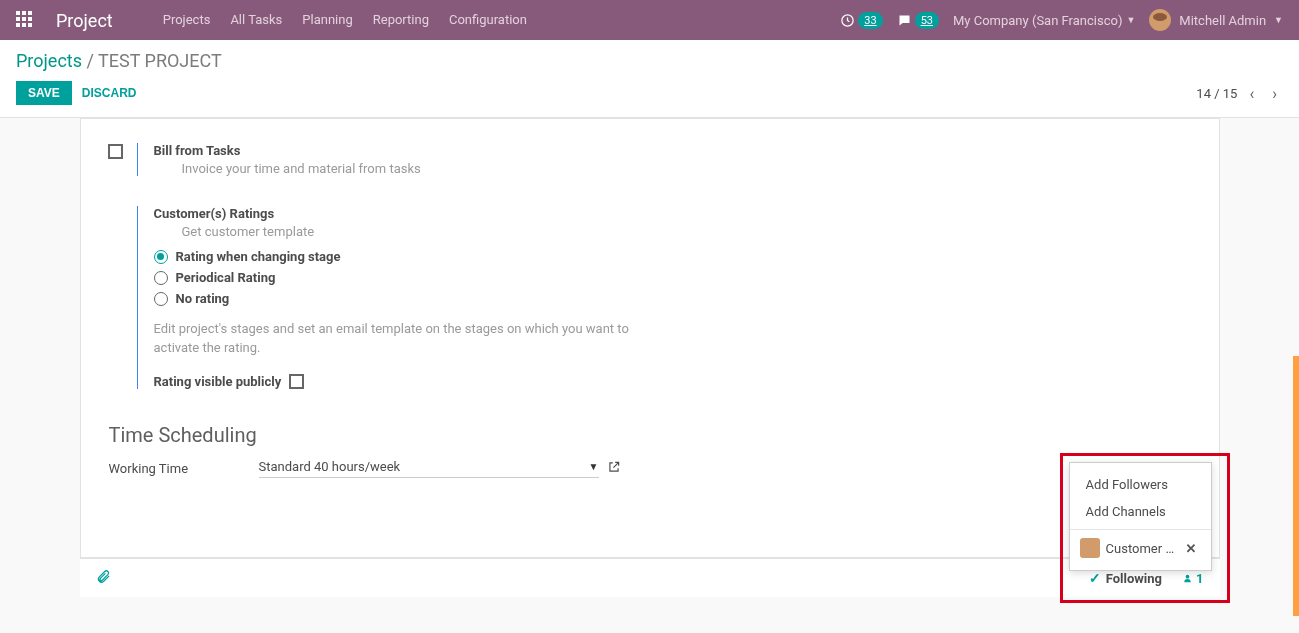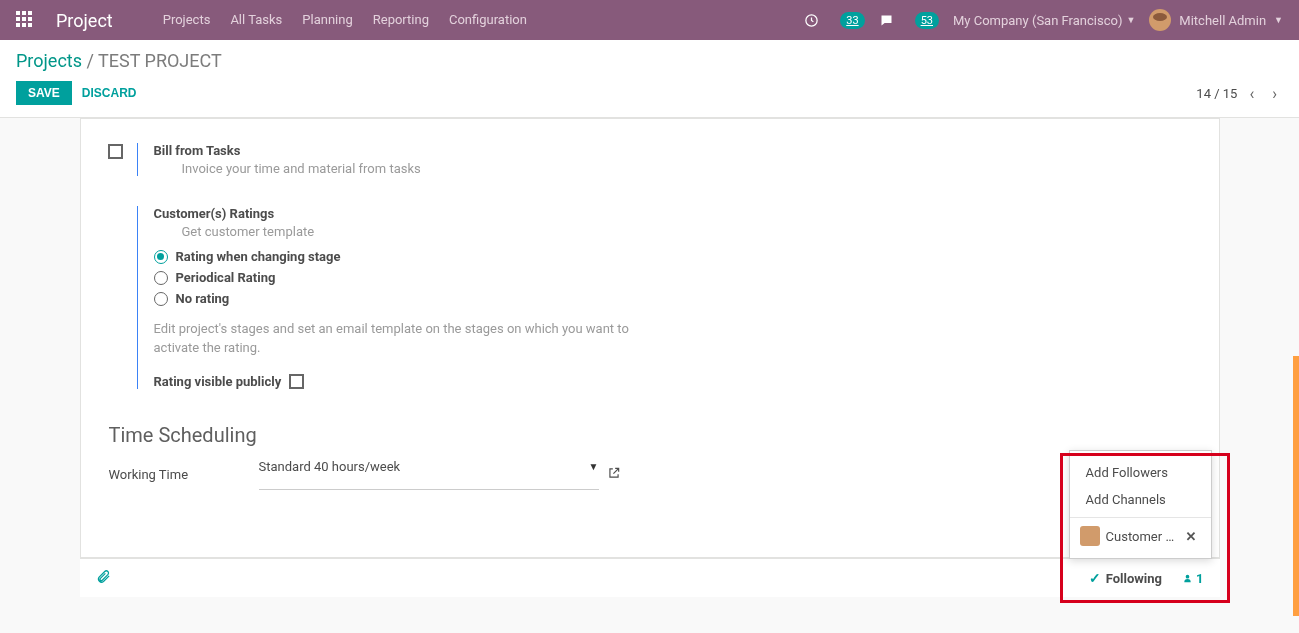--- a/index.html
+++ b/index.html
@@ -7,21 +7,21 @@
 
 
 .navbar { background: #875a7b; color: #fff; display: flex; align-items: center; height: 40px; padding: 0 16px; }
 .navbar .apps-icon { width: 18px; height: 18px; display: grid; grid-template-columns: repeat(3, 4px); grid-template-rows: repeat(3, 4px); gap: 2px; margin-right: 22px; cursor: pointer; }
 .navbar .apps-icon span { background: #fff; width: 4px; height: 4px; }
 .navbar .brand { font-size: 18px; font-weight: 400; color: #fff; margin-right: 40px; }
 .navbar .nav-items { display: flex; gap: 0; }
 .navbar .nav-item { padding: 0 10px; color: #e3d1dc; font-size: 13px; line-height: 40px; cursor: pointer; }
 .navbar .right { margin-left: auto; display: flex; align-items: center; gap: 14px; }
 .badge-pill { display: inline-flex; align-items: center; background: #00a09d; color: #fff; border-radius: 10px; padding: 1px 6px; font-size: 11px; height: 17px; }
-.icon-wrap { display: inline-flex; align-items: center; gap: 21px; color: #fff; cursor: pointer; text-decoration: underline; }
+.icon-wrap { display: inline-flex; align-items: center; gap: 3px; color: #fff; cursor: pointer; text-decoration: underline; }
 .navbar .company { color: #e3d1dc; font-size: 13px; display: flex; align-items: center; gap: 4px; cursor: pointer; }
 .navbar .user { display: flex; align-items: center; gap: 8px; color: #e3d1dc; cursor: pointer; }
 .avatar-sm { width: 22px; height: 22px; border-radius: 50%; background: #d19b6b; display: inline-block; position: relative; overflow: hidden; }
 .avatar-sm::after { content:""; position:absolute; inset:4px 4px auto 4px; height:8px; border-radius:50%; background:#8b5a3c; }
 
 
 .control-panel { background: #fff; border-bottom: 1px solid #e2e2e0; padding: 10px 16px 12px; }
 .breadcrumb { font-size: 18px; color: #7c7c7c; margin-bottom: 10px; }
 .breadcrumb .link { color: #009688; cursor: pointer; }
 .cp-row { display: flex; align-items: center; }
@@ -48,35 +48,35 @@
 .radio.checked { border-color: #00a09d; }
 .radio.checked::after { content:""; width: 7px; height: 7px; background: #00a09d; border-radius: 50%; }
 .radio-row .bold { font-weight: 700; }
 
 .rating-note { color: #9a9a9a; font-size: 13px; margin-top: 14px; max-width: 480px; line-height: 1.45; }
 .rating-public { margin-top: 16px; display: flex; align-items: center; gap: 8px; font-weight: 700; font-size: 13px; }
 
 h2.section { font-size: 20px; color: #5f5f5f; font-weight: 400; margin: 34px 0 12px; }
 .field-row { display: flex; align-items: center; }
 .field-label { width: 150px; font-weight: 400; font-size: 13px; color: #4c4c4c; }
-.select-field { display: flex; align-items: center; gap: 8px; border-bottom: 1px solid #ccc; min-width: 340px; padding-bottom: 15px; cursor: pointer; }
+.select-field { display: flex; align-items: center; gap: 8px; border-bottom: 1px solid #ccc; min-width: 340px; padding-bottom: 3px; cursor: pointer; }
 .select-field .val { font-size: 13px; color: #4c4c4c; }
 .select-field .caret { margin-left: auto; font-size: 10px; color: #333; }
 .ext-link { color: #4c4c4c; font-size: 13px; margin-left: 8px; cursor: pointer; }
 
 
 .chatter { background: #fff; border-top: 1px solid #e2e2e0; max-width: 1140px; margin: 0 auto; padding: 10px 16px; display: flex; align-items: center; position: relative; }
 .attach-icon { color: #00a09d; font-size: 14px; cursor: pointer; }
 .follow-block { margin-left: auto; display: flex; align-items: center; gap: 20px; }
 .following { color: #4c4c4c; font-weight: 700; font-size: 13px; display: flex; align-items: center; gap: 5px; cursor: pointer; }
 .following .check { color: #00a09d; font-size: 14px; }
 .follower-count { color: #00a09d; font-weight: 700; font-size: 13px; display: flex; align-items: center; gap: 3px; cursor: pointer; }
 
 
-.followers-popover { position: absolute; right: 8px; bottom: 38px; background: #fff; border: 1px solid #ccc; box-shadow: 0 2px 8px rgba(0,0,0,.15); min-width: 132px; padding: 8px 0; }
+.followers-popover { position: absolute; right: 8px; bottom: 26px; background: #fff; border: 1px solid #ccc; box-shadow: 0 2px 8px rgba(0,0,0,.15); min-width: 132px; padding: 8px 0; }
 .followers-popover .menu-item { padding: 6px 16px; font-size: 13px; color: #4c4c4c; cursor: pointer; }
 .followers-popover .sep { height: 1px; background: #e5e5e5; margin: 4px 0; }
 .follower-row { display: flex; align-items: center; gap: 6px; padding: 4px 10px; }
 .follower-row .name { font-size: 13px; flex: 1; white-space: nowrap; overflow: hidden; text-overflow: ellipsis; max-width: 70px; }
 .follower-row .remove { color: #555; font-weight: 700; cursor: pointer; padding: 0 4px; }
 .avatar-xs { width: 20px; height: 20px; border-radius: 3px; background: #d19b6b; display: inline-block; }
 
 .highlight-box { position: absolute; border: 3px solid #d6001c; pointer-events: none; }
 
 svg.speech { width: 15px; height: 15px; fill: #fff; }

